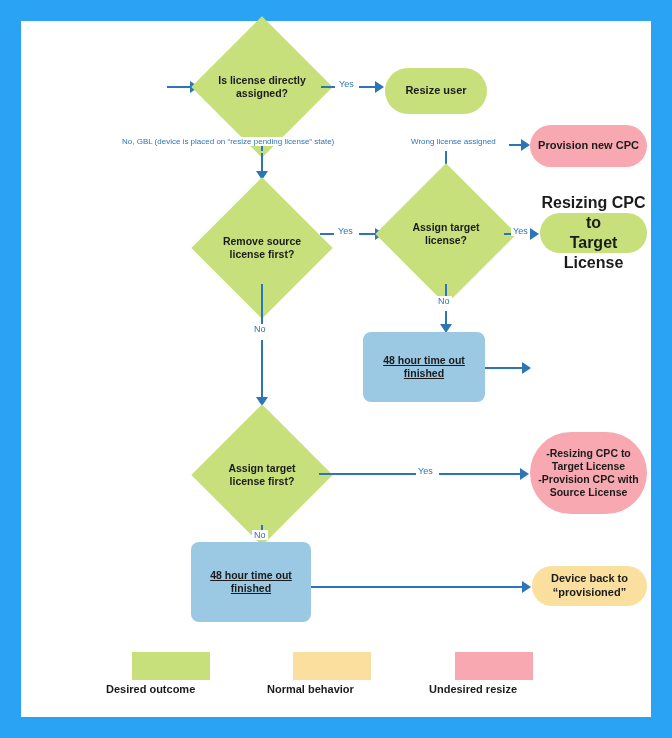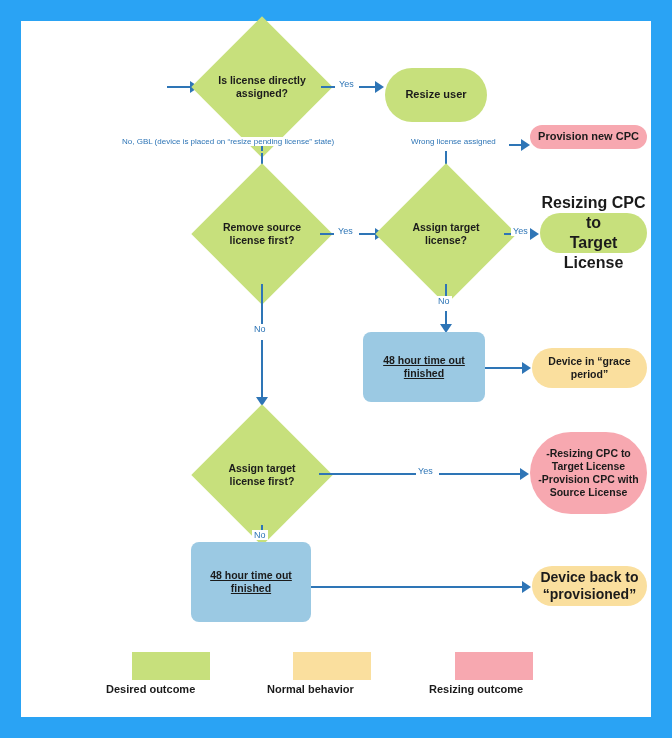--- a/index.html
+++ b/index.html
@@ -131,36 +131,36 @@
       <div class="diamond-bg"></div>
       <div class="diamond-label" style="font-size:10.5px;">Is license directly
 assigned?</div>
     </div>
 
     <div class="hline" style="left:300px; top:65px; width:14px;"></div>
     <div class="edge-label" style="left:316px; top:58px;">Yes</div>
     <div class="hline" style="left:338px; top:65px; width:18px;"></div>
     <div class="arrowhead arrow-right" style="left:354px; top:60px;"></div>
 
-    <div class="node pill" style="left:364px; top:47px; width:102px; height:54px; background:#c7e07c; font-size:11px;">Resize user</div>
+    <div class="node pill" style="left:364px; top:47px; width:102px; height:46px; background:#c7e07c; font-size:11px;">Resize user</div>
 
     <div class="vline" style="left:240px; top:116px; width:2px; height:14px;"></div>
     <div class="edge-label small" style="left:99px; top:116px;">No, GBL (device is placed on “resize pending license” state)</div>
     <div class="vline" style="left:240px; top:132px; width:2px; height:20px;"></div>
     <div class="arrowhead arrow-down" style="left:235px; top:150px;"></div>
 
     <div class="edge-label small" style="left:388px; top:116px;">Wrong license assigned</div>
     <div class="hline" style="left:488px; top:123px; width:14px;"></div>
     <div class="arrowhead arrow-right" style="left:500px; top:118px;"></div>
 
-    <div class="node pill" style="left:509px; top:104px; width:117px; height:24px; background:#f7a8b0; font-size:11px;">Provision new CPC</div>
+    <div class="node pill" style="left:509px; top:104px; width:117px; height:42px; background:#f7a8b0; font-size:11px;">Provision new CPC</div>
 
     <div class="vline" style="left:424px; top:130px; width:2px; height:28px;"></div>
 
-    <div class="diamond-wrap" style="left:191px; top:163px; width:100px; height:100px;">
+    <div class="diamond-wrap" style="left:191px; top:177px; width:100px; height:100px;">
       <div class="diamond-bg"></div>
       <div class="diamond-label" style="font-size:10.5px;">Remove source
 license first?</div>
     </div>
 
     <div class="hline" style="left:299px; top:212px; width:14px;"></div>
     <div class="edge-label" style="left:315px; top:205px;">Yes</div>
     <div class="hline" style="left:338px; top:212px; width:18px;"></div>
     <div class="arrowhead arrow-right" style="left:354px; top:207px;"></div>
 
@@ -181,22 +181,20 @@
     <div class="edge-label" style="left:415px; top:275px;">No</div>
     <div class="vline" style="left:424px; top:290px; width:2px; height:16px;"></div>
     <div class="arrowhead arrow-down" style="left:419px; top:303px;"></div>
 
     <div class="node rect" style="left:342px; top:311px; width:122px; height:70px; background:#9bc9e3; font-size:10.5px;">48 hour time out
 finished</div>
 
     <div class="hline" style="left:464px; top:346px; width:40px;"></div>
     <div class="arrowhead arrow-right" style="left:501px; top:341px;"></div>
 
-    <div class="node pill" style="left:511px; top:327px; width:115px; height:40px; background:#fadf9e; font-size:10.5px;">Device in “grace
-period”</div>
 
     <div class="vline" style="left:240px; top:263px; width:2px; height:44px;"></div>
     <div class="edge-label" style="left:231px; top:303px;">No</div>
     <div class="vline" style="left:240px; top:319px; width:2px; height:60px;"></div>
     <div class="arrowhead arrow-down" style="left:235px; top:376px;"></div>
 
     <div class="diamond-wrap" style="left:191px; top:404px; width:100px; height:100px;">
       <div class="diamond-bg"></div>
       <div class="diamond-label" style="font-size:10.5px;">Assign target
 license first?</div>
@@ -216,26 +214,26 @@
     <div class="edge-label" style="left:231px; top:509px;">No</div>
     <div class="vline" style="left:240px; top:525px; width:2px; height:10px;"></div>
     <div class="arrowhead arrow-down" style="left:235px; top:532px;"></div>
 
     <div class="node rect" style="left:170px; top:521px; width:120px; height:80px; background:#9bc9e3; font-size:10.5px;">48 hour time out
 finished</div>
 
     <div class="hline" style="left:290px; top:565px; width:214px;"></div>
     <div class="arrowhead arrow-right" style="left:501px; top:560px;"></div>
 
-    <div class="node pill" style="left:511px; top:545px; width:115px; height:40px; background:#fadf9e; font-size:14px;">Device back to
+    <div class="node pill" style="left:511px; top:545px; width:115px; height:40px; background:#fadf9e; font-size:11px;">Device back to
 “provisioned”</div>
 
     <div class="legend-swatch" style="left:111px; top:631px; background:#c7e07c;"></div>
     <div class="legend-text" style="left:85px; top:662px; width:130px;">Desired outcome</div>
 
     <div class="legend-swatch" style="left:272px; top:631px; background:#fadf9e;"></div>
     <div class="legend-text" style="left:246px; top:662px; width:130px;">Normal behavior</div>
 
     <div class="legend-swatch" style="left:434px; top:631px; background:#f7a8b0;"></div>
-    <div class="legend-text" style="left:408px; top:662px; width:130px;">Resizing outcome</div>
+    <div class="legend-text" style="left:408px; top:662px; width:130px;">Undesired resize</div>
 
   </div>
 </div>
 
 </body></html>

